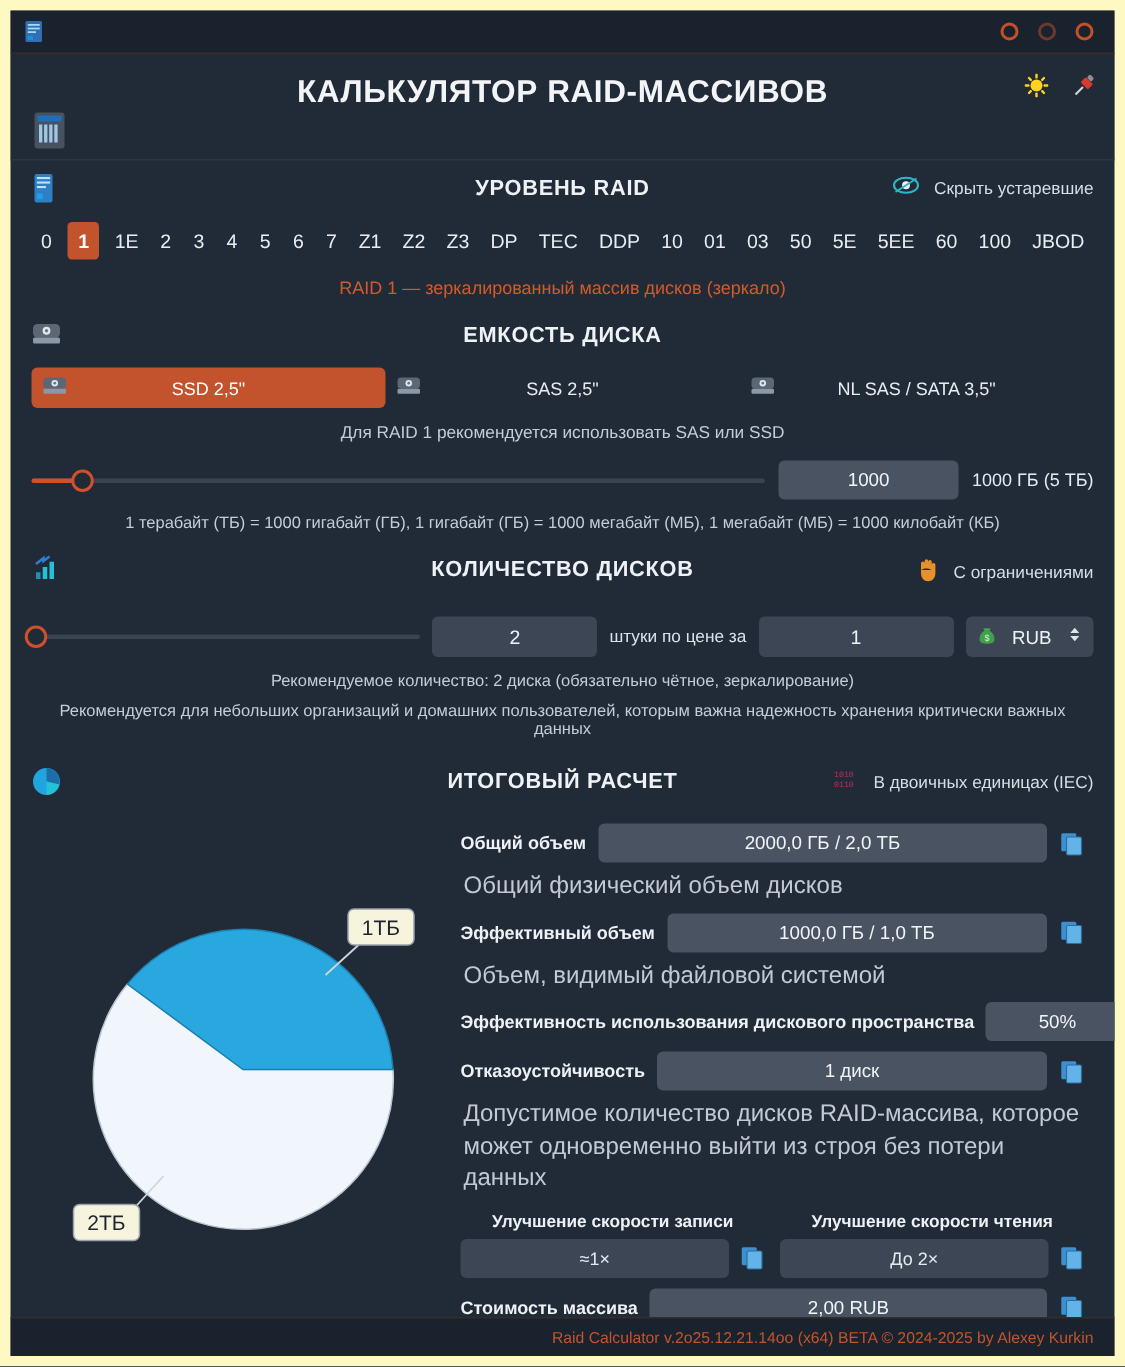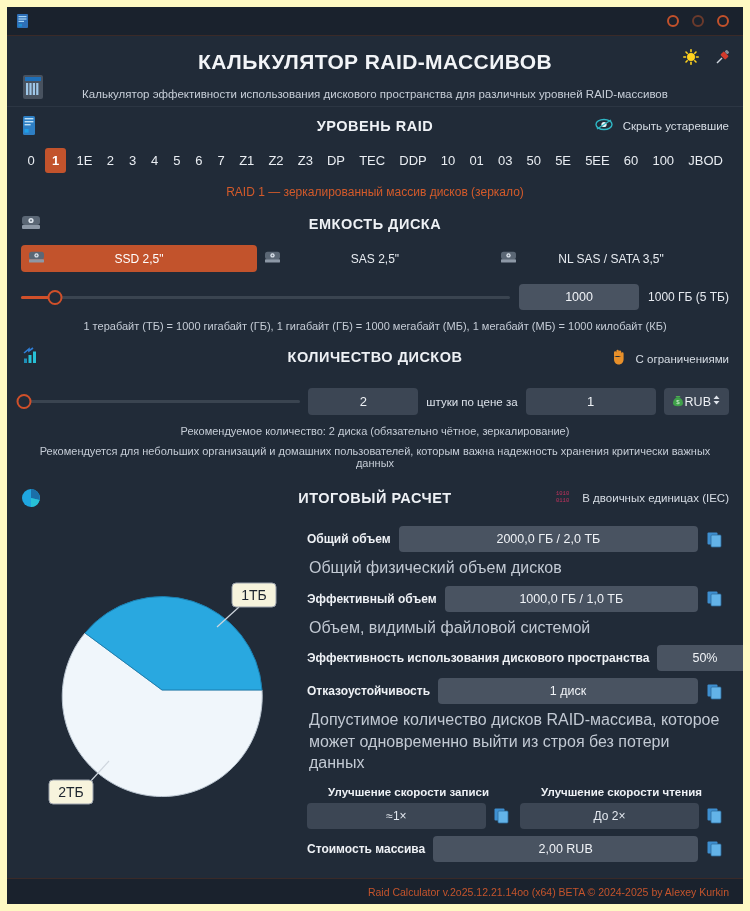--- a/index.html
+++ b/index.html
@@ -126,21 +126,21 @@
   .note2 { text-align: center; color: #c5ccd6; font-size: 11px; padding-top: 8px; }
 
   
   .cntrow { display: flex; align-items: center; gap: 8px; padding-top: 12px; }
   .cntbox { height: 27px; background: #3c4654; border-radius: 4px;
     display: flex; align-items: center; justify-content: center;
     color: #eef1f5; font-size: 13px; }
   .cntmid { color: #dbe1e9; font-size: 11.5px; white-space: nowrap; }
   .currency {
     height: 27px; background: #3c4654; border-radius: 4px;
-    display: flex; align-items: center; gap: 0; padding: 0 7px;
+    display: flex; align-items: center; gap: 10px; padding: 0 7px;
     color: #eef1f5; font-size: 12.5px;
   }
 
   
   .results { position: relative; padding-top: 2px; }
   .pie-wrap { position: absolute; left: 6px; top: 48px; }
   .res-rows { margin-left: 286px; padding-right: 6px; }
   .resrow { display: flex; align-items: center; gap: 8px; margin-top: 7px; }
   .reslabel { color: #eef1f5; font-size: 12px; font-weight: bold; white-space: nowrap; }
   .resval {
@@ -198,21 +198,20 @@
       <svg width="24" height="26" viewBox="0 0 24 26">
         <rect x="2" y="1" width="20" height="24" rx="2" fill="#48525f"></rect>
         <rect x="4" y="3" width="16" height="4" fill="#1e6fb8"></rect>
         <rect x="5" y="9" width="2.2" height="12" fill="#9fc7e8"></rect>
         <rect x="8.4" y="9" width="2.2" height="12" fill="#9fc7e8"></rect>
         <rect x="11.8" y="9" width="2.2" height="12" fill="#9fc7e8"></rect>
         <rect x="15.2" y="9" width="2.2" height="12" fill="#9fc7e8"></rect>
       </svg>
     </span>
     <div class="hdr-title">КАЛЬКУЛЯТОР RAID-МАССИВОВ</div>
-    <div class="hdr-sub">Калькулятор эффективности использования дискового пространства для различных уровней  RAID-массивов</div>
     <div class="hdr-tools">
       <span>
         <svg width="16" height="16" viewBox="0 0 16 16">
           <circle cx="8" cy="8" r="4" fill="#ffd21e"></circle>
           <g stroke="#ffd21e" stroke-width="1.6" stroke-linecap="round">
             <line x1="8" y1="0.8" x2="8" y2="2.6"></line>
               <line x1="8" y1="13.4" x2="8" y2="15.2"></line>
             <line x1="0.8" y1="8" x2="2.6" y2="8"></line>
               <line x1="13.4" y1="8" x2="15.2" y2="8"></line>
             <line x1="3" y1="3" x2="4.2" y2="4.2"></line>
@@ -319,20 +318,21 @@
         <div class="dt">
           <span class="dticon"><svg width="17" height="15" viewBox="0 0 20 18">
               <rect x="1" y="2" width="18" height="9" rx="3" fill="#5b6775"></rect>
               <circle cx="10" cy="6.5" r="2.6" fill="#dfe6ee"></circle>
               <circle cx="10" cy="6.5" r="1.1" fill="#6b7785"></circle>
               <rect x="1" y="11" width="18" height="4" rx="1" fill="#8d98a6"></rect>
             </svg></span>
           <span class="dtlabel">NL SAS / SATA 3,5"</span>
         </div>
       </div>
+    <div class="hint">Для RAID 1 рекомендуется использовать SAS или SSD</div>
 
     <div class="sliderrow">
       <div class="slider">
         <div class="track"></div>
         <div class="track-fill" id="capfill" style="width: 7%;"></div>
         <div class="thumb" id="capthumb" style="left: 7%;"></div>
       </div>
       <div class="numbox" style="width:120px">1000</div>
       <div class="unitlabel">1000 ГБ (5 ТБ)</div>
     </div>

